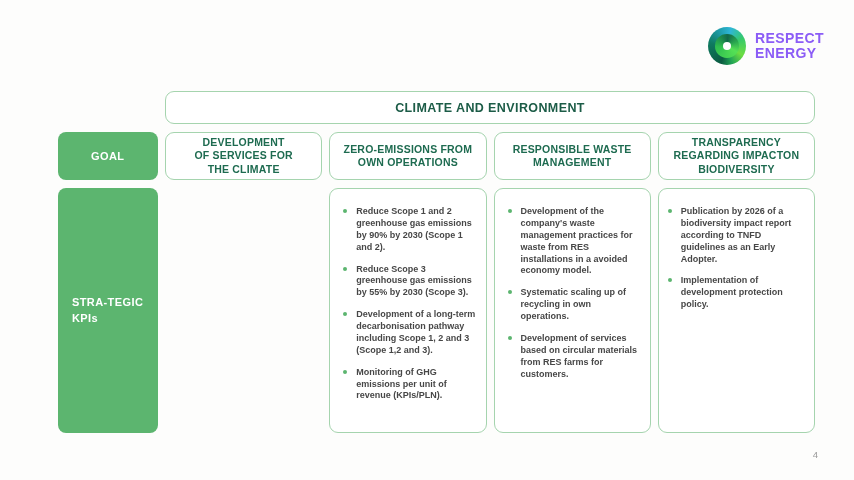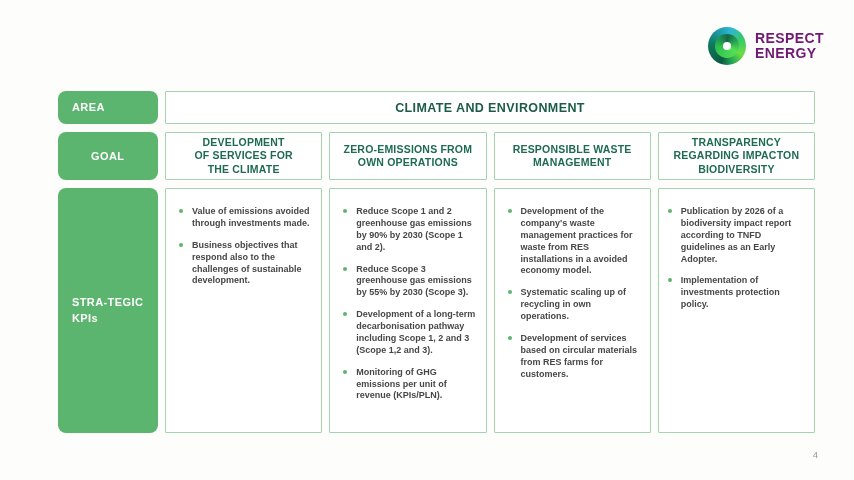--- a/index.html
+++ b/index.html
@@ -9,31 +9,31 @@
 
   
   .logo { position:absolute; top:27px; left:708px; display:flex; align-items:center; gap:9px; }
   .logo-mark { position:relative; width:38px; height:38px; border-radius:50%;
     background: conic-gradient(from 200deg, #0b5b41, #0f7a60 22%, #1f9fae 38%, #2fb6d6 48%, #35c96a 62%, #6ddd42 78%, #22a455 90%, #0b5b41);
   }
   .logo-mark::before { content:''; position:absolute; left:19%; top:19%; width:62%; height:62%; border-radius:50%;
     background: conic-gradient(from 120deg, #55e055, #2fbf4f 40%, #12684a 68%, #2aa84f 85%, #55e055);
   }
   .logo-mark::after { content:''; position:absolute; left:39%; top:39%; width:22%; height:22%; border-radius:50%; background:#ffffff; }
-  .logo-text { font-weight:bold; font-size:14px; line-height:1.08; letter-spacing:.4px; color:#701a75; white-space:pre-line; }
+  .logo-text { font-weight:bold; font-size:14px; line-height:1.08; letter-spacing:.4px; color:#8b5cf6; white-space:pre-line; }
 
   
   .grid { position:absolute; left:58px; top:91px; width:757px;
     display:grid; grid-template-columns:100px repeat(4, 1fr);
     grid-template-rows:33px 48px 245px; gap:8px 7px; }
 
   .green-box { background:#5cb56f; border-radius:8px; color:#ffffff; font-weight:bold;
     display:flex; align-items:center; padding-left:14px; font-size:11px; letter-spacing:.4px; white-space:pre-line; line-height:1.5; }
 
-  .white-box { background:#ffffff; border:1px solid #a5d4ae; border-radius:1px; }
+  .white-box { background:#ffffff; border:1px solid #a5d4ae; border-radius:9px; }
 
   .area-box { grid-column:2 / 6; grid-row:1; display:flex; align-items:center; justify-content:center; }
   .area-title { font-size:12.5px; font-weight:bold; color:#1c5c47; letter-spacing:.4px; }
 
   .goal-box { grid-row:2; display:flex; align-items:center; justify-content:center; text-align:center;
     font-size:10.5px; font-weight:bold; color:#1e6b50; line-height:1.25; letter-spacing:.2px; white-space:pre-line; padding:2px; }
 
   .kpi-box { grid-row:3; padding:17px 10px 10px 12px; }
   .kpi-list { list-style:none; }
   .kpi-list li { position:relative; margin:0 0 10px 14px; font-size:9px; font-weight:bold; color:#474747; line-height:1.32; }
@@ -47,21 +47,20 @@
 <div class="slide">
 
   <div class="logo">
     <div class="logo-mark"></div>
     <div class="logo-text">RESPECT
 ENERGY</div>
   </div>
 
   <div class="grid">
 
-    <div class="green-box" style="grid-column:1; grid-row:1;">AREA</div>
 
     <div class="white-box area-box">
       <span class="area-title">CLIMATE AND ENVIRONMENT</span>
     </div>
 
     <div class="green-box" style="grid-column:1; grid-row:2;padding-left:33px;">GOAL</div>
 
     <div class="white-box goal-box" style="grid-column:2;">DEVELOPMENT
 OF SERVICES FOR
 THE CLIMATE</div>
@@ -69,45 +68,39 @@
 OWN OPERATIONS</div>
     <div class="white-box goal-box" style="grid-column:5;">TRANSPARENCY
 REGARDING IMPACTON
 BIODIVERSITY</div>
     <div class="white-box goal-box" style="grid-column:4;">RESPONSIBLE WASTE
 MANAGEMENT</div>
 
     <div class="green-box" style="grid-column:1; grid-row:3; line-height:1.45;">STRA-TEGIC
 KPIs</div>
 
-    <div class="white-box kpi-box" style="grid-column:2;">
-      <ul class="kpi-list">
-          <li>Value of emissions avoided through investments made.</li>
-          <li>Business objectives that respond also to the challenges of sustainable development.</li>
-        </ul>
-    </div>
     <div class="white-box kpi-box" style="grid-column:3;">
       <ul class="kpi-list">
           <li>Reduce Scope 1 and 2 greenhouse gas emissions by 90% by 2030 (Scope 1 and 2).</li>
           <li>Reduce Scope 3 greenhouse gas emissions by 55% by 2030 (Scope 3).</li>
           <li>Development of a long-term decarbonisation pathway including Scope 1, 2 and 3 (Scope 1,2 and 3).</li>
           <li>Monitoring of GHG emissions per unit of revenue (KPIs/PLN).</li>
         </ul>
     </div>
     <div class="white-box kpi-box" style="grid-column:4;">
       <ul class="kpi-list">
           <li>Development of the company's waste management practices for waste from RES installations in a avoided economy model.</li>
           <li>Systematic scaling up of recycling in own operations.</li>
           <li>Development of services based on circular materials from RES farms for customers.</li>
         </ul>
     </div>
     <div class="white-box kpi-box" style="grid-column:5;padding-left:8px;">
       <ul class="kpi-list">
           <li>Publication by 2026 of a biodiversity impact report according to TNFD guidelines as an Early Adopter.</li>
-          <li>Implementation of investments protection policy.</li>
+          <li>Implementation of development protection policy.</li>
         </ul>
     </div>
 
   </div>
 
   <div class="page-number">4</div>
 
 </div>
 
 </body></html>

